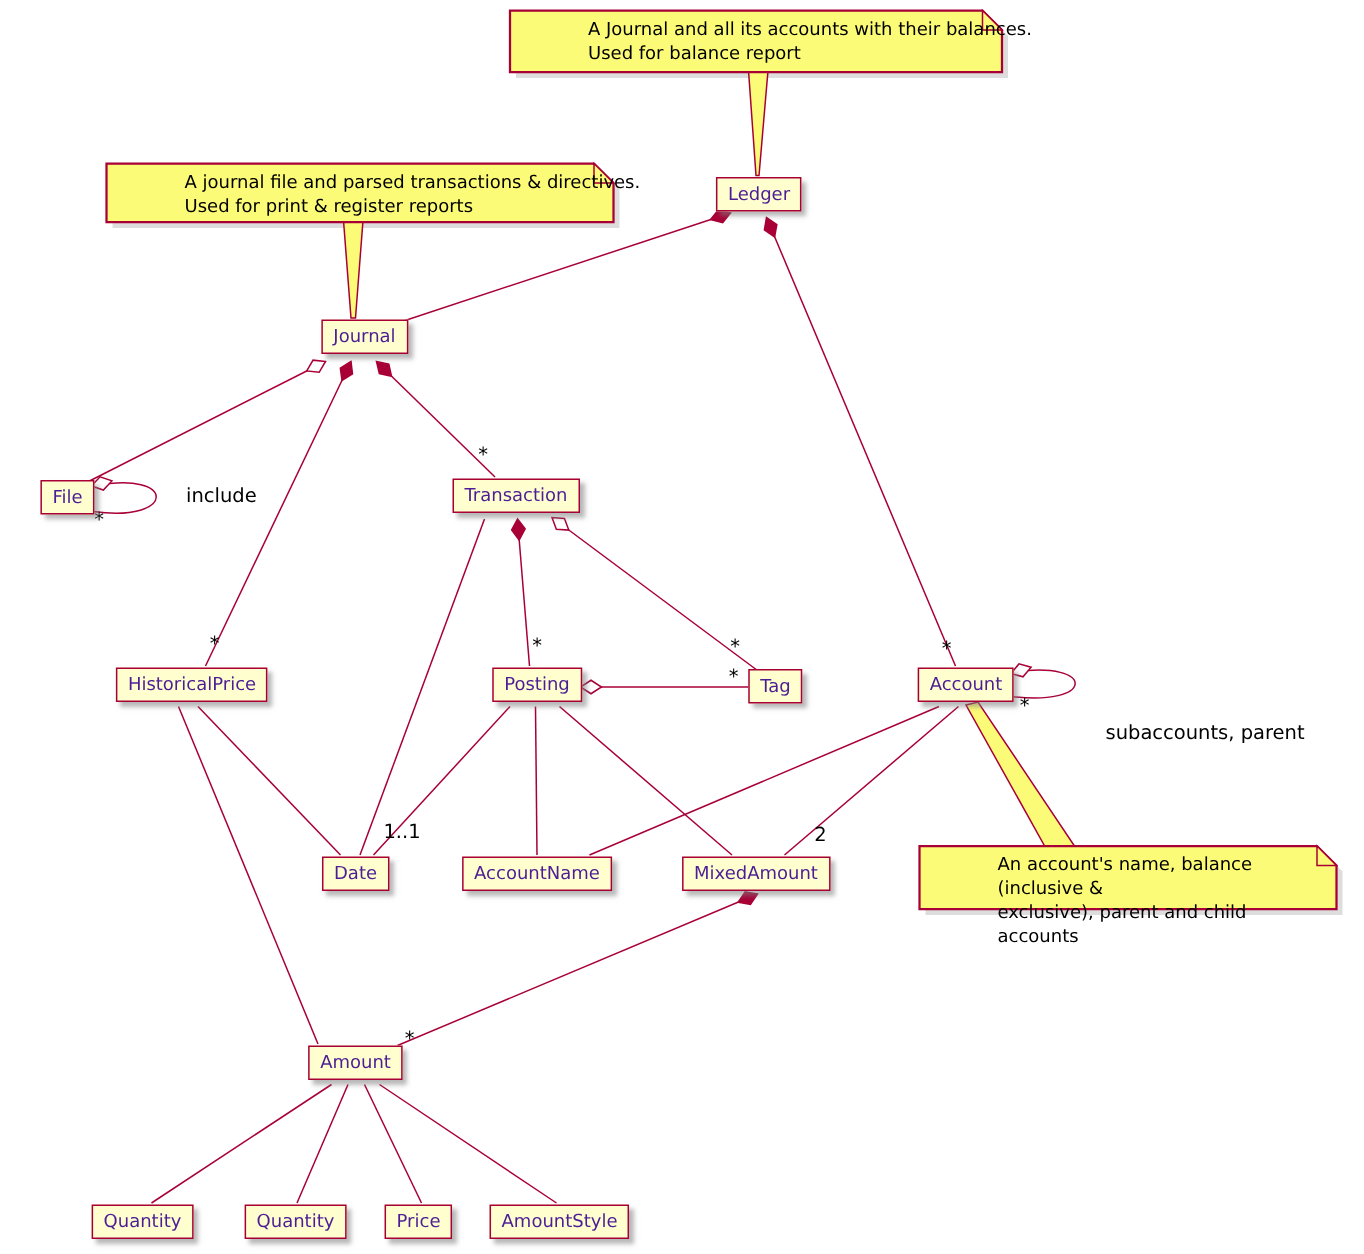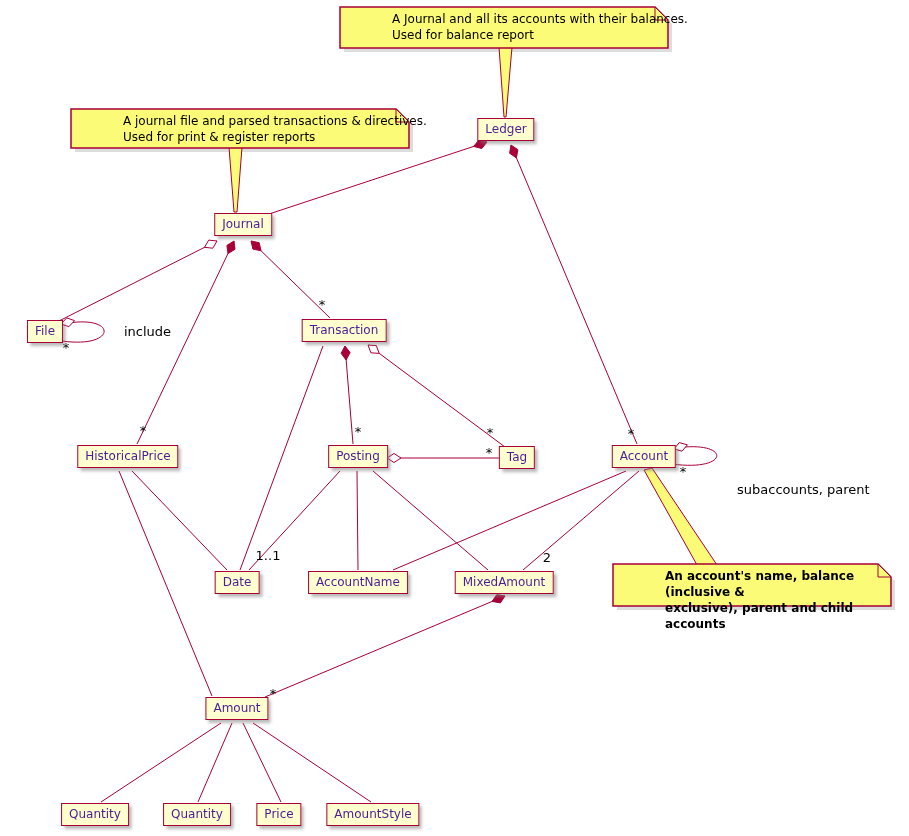--- a/index.html
+++ b/index.html
@@ -90,21 +90,21 @@
     <div class="elabel" style="left: 547px; top: 557px;">2</div>
     <div class="elabel" style="left: 273px; top: 693px;">*</div>
     <div class="elabel left-anchored" style="left: 124px; top: 331px;">include</div>
     <div class="elabel" style="left: 66px; top: 347px;">*</div>
     <div class="elabel left-anchored" style="left: 737px; top: 457px; margin-top: 32px;">subaccounts, parent</div>
     <div class="elabel" style="left: 683px; top: 471px;">*</div>
     <div class="note-text" style="left: 340px; top: 7px; width: 328px; height: 41px;">A Journal and all its accounts with their balances.
 Used for balance report</div>
     <div class="note-text" style="left: 71px; top: 109px; width: 338px; height: 39px;">A journal file and parsed transactions &amp; directives.
 Used for print &amp; register reports</div>
-    <div class="note-text" style="left: 613px; top: 564px; width: 226px; height: 42px; font-weight: bold;">An account's name, balance (inclusive &amp;
+    <div class="note-text" style="left: 613px; top: 564px; width: 226px; height: 42px;">An account's name, balance (inclusive &amp;
 exclusive), parent and child accounts</div>
     <div class="node" style="left: 506px; top: 118px;">Ledger</div>
     <div class="node" style="left: 243px; top: 213px;">Journal</div>
     <div class="node" style="left: 45px; top: 320px;">File</div>
     <div class="node" style="left: 344px; top: 319px;">Transaction</div>
     <div class="node" style="left: 128px; top: 445px;">HistoricalPrice</div>
     <div class="node" style="left: 358px; top: 445px;">Posting</div>
     <div class="node" style="left: 517px; top: 446px;">Tag</div>
     <div class="node" style="left: 644px; top: 445px;">Account</div>
     <div class="node" style="left: 237px; top: 571px;">Date</div>

